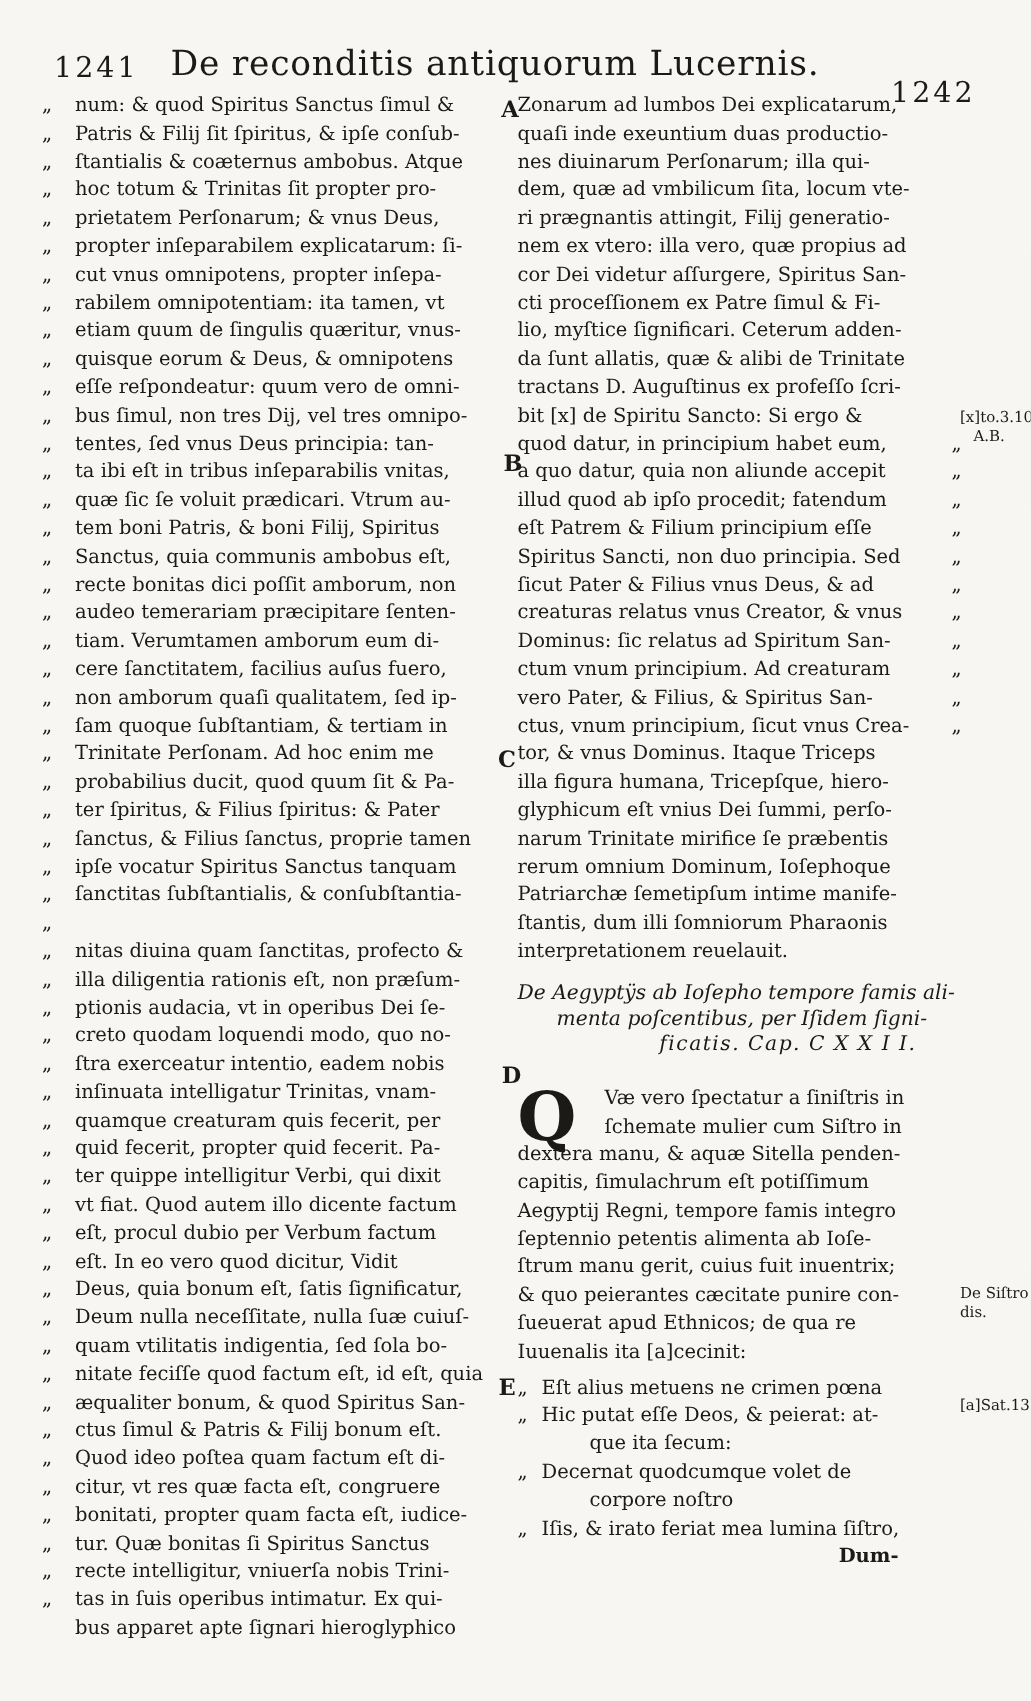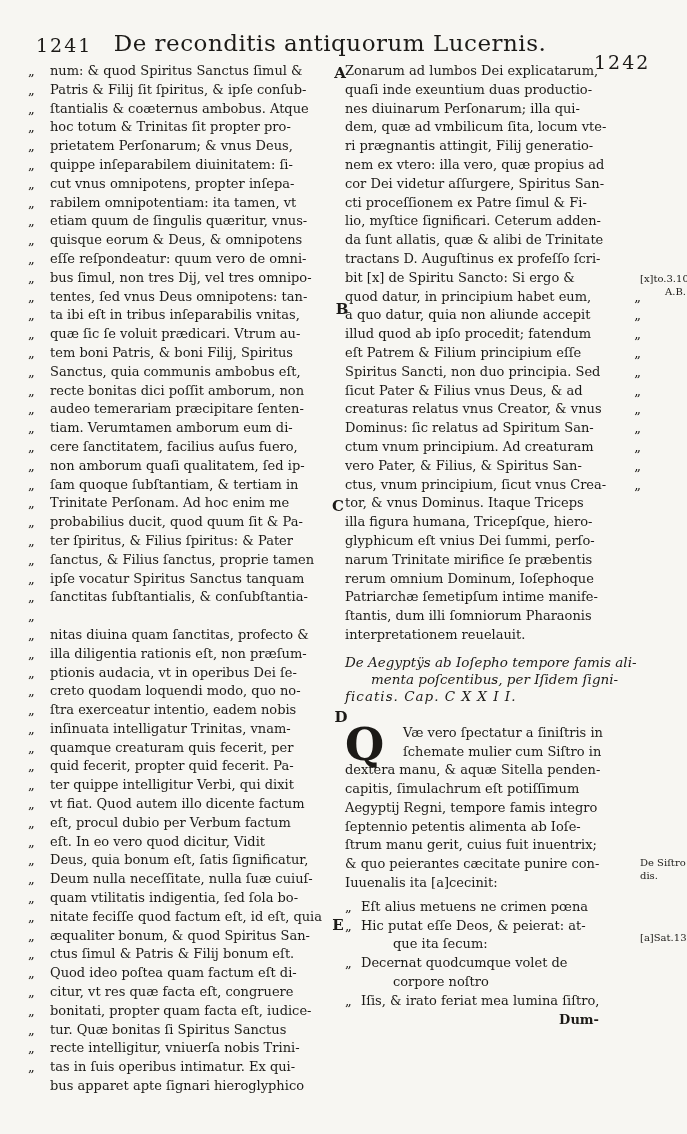--- a/index.html
+++ b/index.html
@@ -27,21 +27,21 @@
   
   .col-left{position:absolute;left:28px;top:62px;width:306px;}
   .col-left .line{display:flex;white-space:nowrap;height:18.8px;line-height:18.8px;font-size:13px;}
   .col-left .q{flex:none;width:22px;font-size:13px;}
   .col-right{position:absolute;left:345px;top:62px;width:296px;}
   .rline{display:flex;justify-content:space-between;white-space:nowrap;height:18.8px;line-height:18.8px;font-size:13px;}
   .rline .eq{flex:none;margin-left:3px;}
   
   .chapter{margin-top:9px;font-style:italic;font-size:13.5px;line-height:17px;}
   .chapter .ch2{padding-left:26px;}
-  .chapter .ch3{text-align:left;padding-right:30px;letter-spacing:1px;}
+  .chapter .ch3{text-align:right;padding-right:30px;letter-spacing:1px;}
   
   .para2{position:relative;margin-top:19px;}
   .dropcap{
     position:absolute;left:0;top:1px;
     font-size:45px;line-height:40px;font-weight:bold;
   }
   .p2lines .pline{white-space:nowrap;height:18.8px;line-height:18.8px;font-size:13px;}
   .p2lines .pline:nth-child(-n+2){padding-left:58px;}
   
   .verses{margin-top:5px;}
@@ -56,21 +56,21 @@
   
   .gl{position:absolute;width:16px;text-align:center;font-weight:bold;font-size:15px;}
   .gl-a{left:332px;top:64px;}
   .gl-b{left:334px;top:300px;}
   .gl-c{left:330px;top:497px;}
   .gl-d{left:333px;top:708px;}
   .gl-e{left:330px;top:916px;}
   
   .mnote{position:absolute;left:640px;width:46px;font-size:10px;line-height:13px;white-space:nowrap;}
   .mnote-1{top:272px;}
-  .mnote-1 .l2{padding-left:9px;text-align:right;}
+  .mnote-1 .l2{padding-left:9px;}
   .mnote-2{top:856px;}
   .mnote-3{top:931px;}
 </style>
 </head>
 <body>
 
 <div class="page">
 
   <div class="header">
     <span class="pnum left">1241</span>
@@ -95,21 +95,21 @@
       <div class="line">
       <span class="q">„</span>
       <span class="t">hoc totum &amp; Trinitas ſit propter pro-</span>
     </div>
       <div class="line">
       <span class="q">„</span>
       <span class="t">prietatem Perſonarum; &amp; vnus Deus,</span>
     </div>
       <div class="line">
       <span class="q">„</span>
-      <span class="t">quippe inſeparabilem diuinitatem: ſi-</span>
+      <span class="t">propter inſeparabilem explicatarum: ſi-</span>
     </div>
       <div class="line">
       <span class="q">„</span>
       <span class="t">cut vnus omnipotens, propter inſepa-</span>
     </div>
       <div class="line">
       <span class="q">„</span>
       <span class="t">rabilem omnipotentiam: ita tamen, vt</span>
     </div>
       <div class="line">
@@ -123,21 +123,21 @@
       <div class="line">
       <span class="q">„</span>
       <span class="t">eſſe reſpondeatur: quum vero de omni-</span>
     </div>
       <div class="line">
       <span class="q">„</span>
       <span class="t">bus ſimul, non tres Dij, vel tres omnipo-</span>
     </div>
       <div class="line">
       <span class="q">„</span>
-      <span class="t">tentes, ſed vnus Deus omnipotens: tan-</span>
+      <span class="t">tentes, ſed vnus Deus principia: tan-</span>
     </div>
       <div class="line">
       <span class="q">„</span>
       <span class="t">ta ibi eſt in tribus inſeparabilis vnitas,</span>
     </div>
       <div class="line">
       <span class="q">„</span>
       <span class="t">quæ ſic ſe voluit prædicari. Vtrum au-</span>
     </div>
       <div class="line">
@@ -442,20 +442,21 @@
       <div class="p2lines">
 
       <div class="pline">Væ vero ſpectatur a ſiniſtris in</div>
           <div class="pline">ſchemate mulier cum Siſtro in</div>
           <div class="pline">dextera manu, &amp; aquæ Sitella penden-</div>
           <div class="pline">capitis, ſimulachrum eſt potiſſimum</div>
           <div class="pline">Aegyptij Regni, tempore famis integro</div>
           <div class="pline">ſeptennio petentis alimenta ab Ioſe-</div>
           <div class="pline">ſtrum manu gerit, cuius fuit inuentrix;</div>
           <div class="pline">&amp; quo peierantes cæcitate punire con-</div>
+          <div class="pline">ſueuerat apud Ethnicos; de qua re</div>
           <div class="pline">Iuuenalis ita [a]cecinit:</div>
         </div>
     </div>
 
     <div class="verses">
 
     <div class="verse">
         <div class="vline1">
           <span class="q">„</span>
           <span>Eſt alius metuens ne crimen pœna</span>

